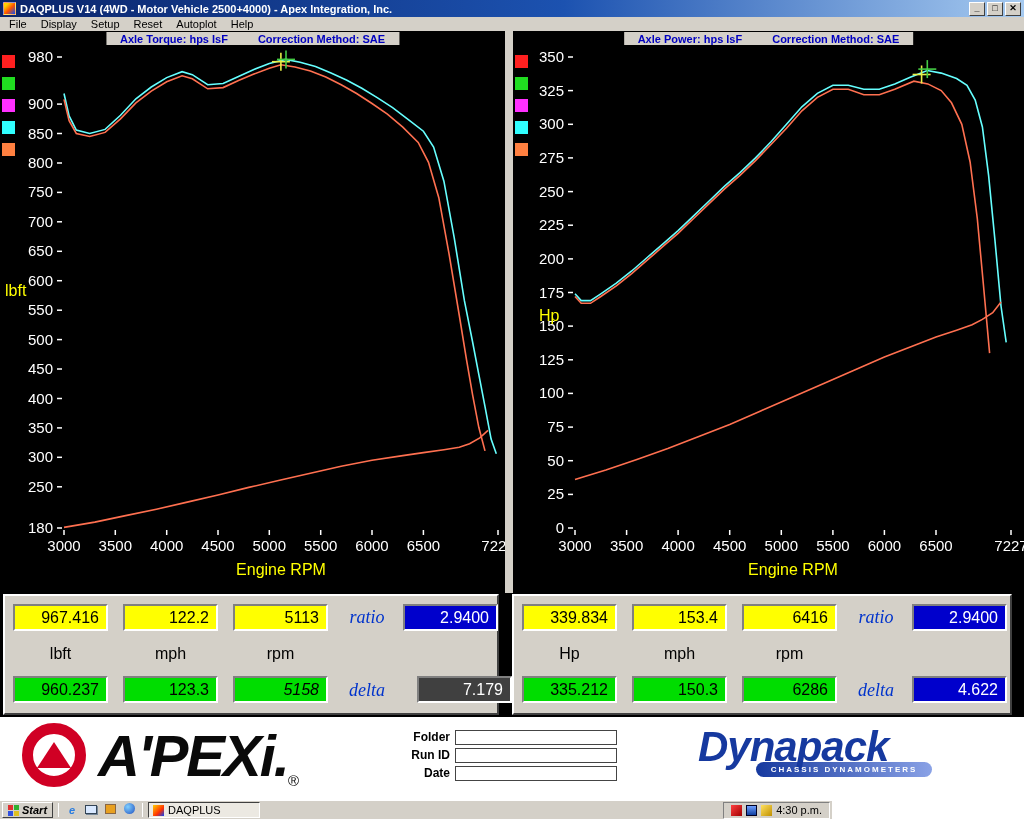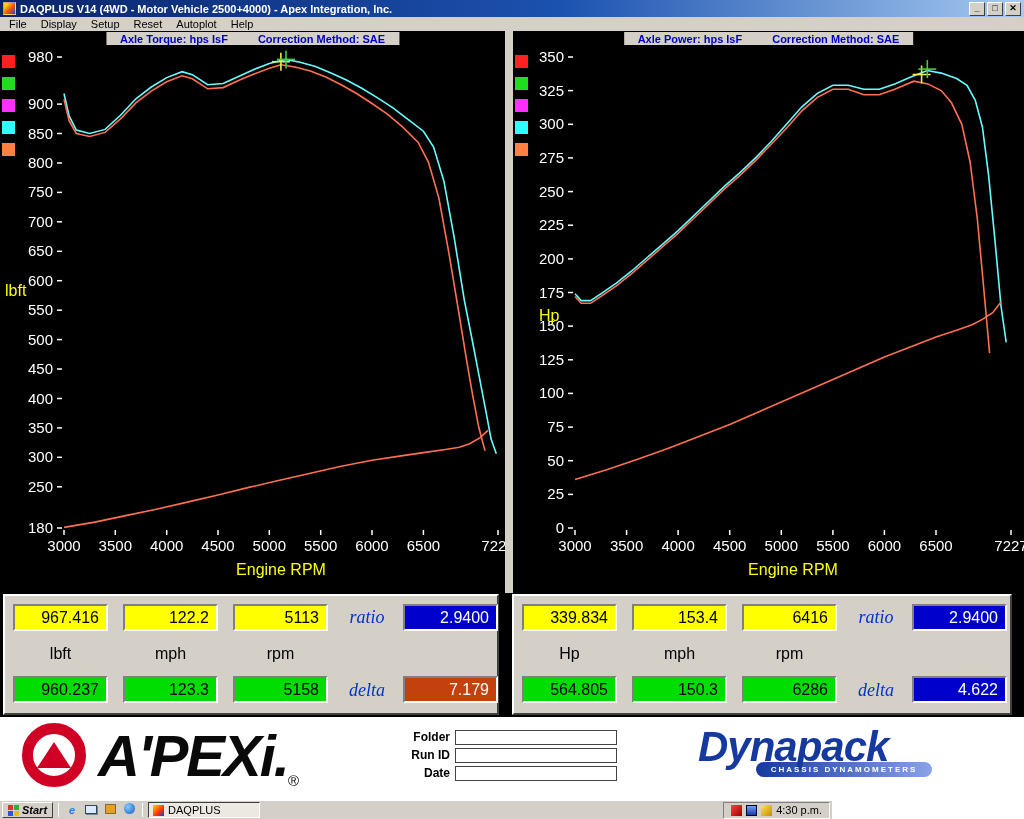--- a/index.html
+++ b/index.html
@@ -260,37 +260,37 @@
       <div class="vbox yellow" style="left: 228px; top: 8px; background: rgb(255, 255, 0);">5113</div>
       <div class="rlabel" style="left:332px;top:11px">ratio</div>
       <div class="vbox blue" style="left: 398px; top: 8px; background: rgb(0, 0, 204);">2.9400</div>
 
       <div class="unit" style="left:8px;top:49px">lbft</div>
       <div class="unit" style="left:118px;top:49px">mph</div>
       <div class="unit" style="left:228px;top:49px">rpm</div>
 
       <div class="vbox green" style="left: 8px; top: 80px; background: rgb(0, 221, 0);">960.237</div>
       <div class="vbox green" style="left: 118px; top: 80px; background: rgb(0, 221, 0);">123.3</div>
-      <div class="vbox green" style="left: 228px; top: 80px; background: rgb(0, 221, 0);">5158</div>
+      <div class="vbox green" style="left: 228px; top: 80px; background: rgb(0, 221, 0); font-style: italic;">5158</div>
       <div class="rlabel" style="left:332px;top:84px">delta</div>
-      <div class="vbox blue" style="left: 398px; top: 80px; background: #c2410c;">7.179</div>
+      <div class="vbox blue" style="left: 412px; top: 80px; background: #404040;">7.179</div>
     </div>
 
     <div class="panel panel-right">
       <div class="vbox yellow" style="left: 8px; top: 8px; background: rgb(255, 255, 0);">339.834</div>
       <div class="vbox yellow" style="left: 118px; top: 8px; background: rgb(255, 255, 0);">153.4</div>
       <div class="vbox yellow" style="left: 228px; top: 8px; background: rgb(255, 255, 0);">6416</div>
       <div class="rlabel" style="left:332px;top:11px">ratio</div>
       <div class="vbox blue" style="left: 398px; top: 8px; background: rgb(0, 0, 204);">2.9400</div>
 
       <div class="unit" style="left:8px;top:49px">Hp</div>
       <div class="unit" style="left:118px;top:49px">mph</div>
       <div class="unit" style="left:228px;top:49px">rpm</div>
 
-      <div class="vbox green" style="left: 8px; top: 80px; background: rgb(0, 221, 0);">564.805</div>
+      <div class="vbox green" style="left: 8px; top: 80px; background: rgb(0, 221, 0);">335.212</div>
       <div class="vbox green" style="left: 118px; top: 80px; background: rgb(0, 221, 0);">150.3</div>
       <div class="vbox green" style="left: 228px; top: 80px; background: rgb(0, 221, 0);">6286</div>
       <div class="rlabel" style="left:332px;top:84px">delta</div>
       <div class="vbox blue" style="left: 398px; top: 80px; background: rgb(0, 0, 204);">4.622</div>
     </div>
   </div>
 
   <div class="footer">
     <div class="apex">
       <div class="apex-ring"></div>

